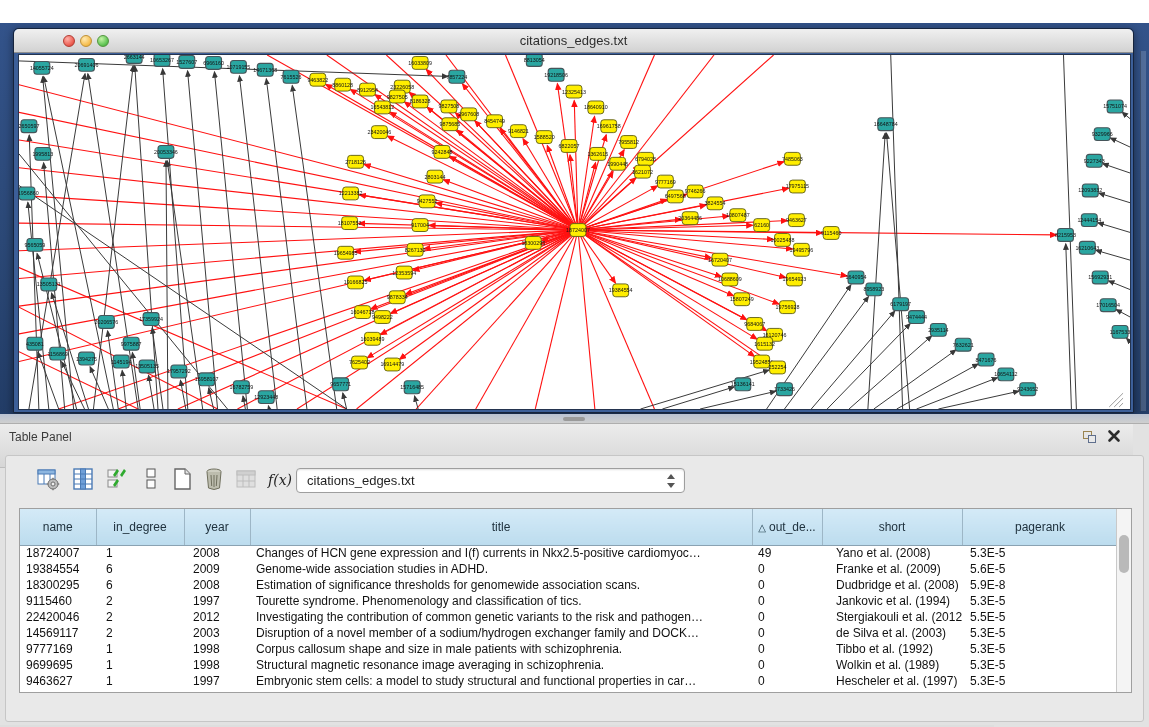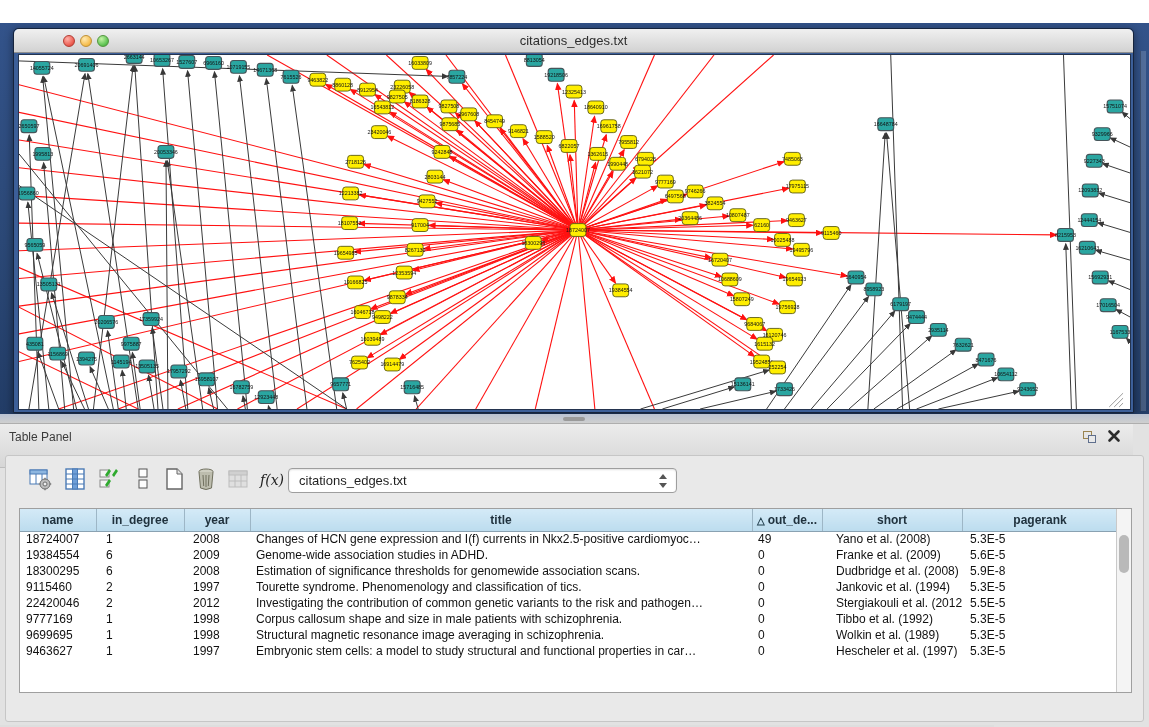--- a/index.html
+++ b/index.html
@@ -44,36 +44,36 @@
              background:linear-gradient(180deg,#ececec,#d6d6d6); border-bottom:1px solid #bdbdbd; }
   #panel-title { position:absolute; left:9px; top:6px; font-size:12px; color:#3b3b3b; }
   #float-icon { position:absolute; right:36px; top:7px; width:14px; height:13px; cursor:pointer; }
   #float-icon .sq1 { position:absolute; left:0; top:0; width:9px; height:8px; border:1.5px solid #9a8450; background:transparent;}
   #float-icon .sq2 { position:absolute; left:5px; top:4px; width:8px; height:8px; border:1.5px solid #5f6f8d; background:#e9e9e9;}
   #close-icon { position:absolute; right:12px; top:5px; width:14px; height:14px; cursor:pointer; }
   .content-well { position:absolute; top:31px; left:5px; width:1139px; height:267px;
              background:#e9e9e9; border:1px solid #c6c6c6; border-radius:3px; }
 
   
-  #toolbar { position:absolute; top:10px; left:8px; right:8px; height:32px; }
+  #toolbar { position:absolute; top:10px; left:16px; right:8px; height:32px; }
   .tb-btn { position:absolute; top:0; width:28px; height:28px; background:transparent; border:none; cursor:pointer; }
   #dd { position:absolute; left:274px; top:2px; width:389px; height:25px; background:#ffffff;
         border:1px solid #9e9e9e; border-radius:4px; box-shadow:inset 0 1px 2px rgba(0,0,0,.12); cursor:pointer;}
   #dd .val { position:absolute; left:10px; top:4px; font-size:13px; color:#1f1f1f; }
   #dd .steppers { position:absolute; right:8px; top:4px; width:9px; height:16px; }
   #dd .up   { position:absolute; top:1px; left:0; width:0; height:0; border-left:4.5px solid transparent; border-right:4.5px solid transparent; border-bottom:5px solid #555; }
   #dd .down { position:absolute; bottom:1px; left:0; width:0; height:0; border-left:4.5px solid transparent; border-right:4.5px solid transparent; border-top:5px solid #555; }
 
   
   #tablewrap { position:absolute; top:52px; left:13px; width:1113px; height:185px;
                background:#ffffff; border:1px solid #9f9f9f; }
   table { border-collapse:collapse; table-layout:fixed; width:1098px; }
-  th { height:22px; background:linear-gradient(180deg,#d4eaf7,#bcdcee);
+  th { height:36px; background:linear-gradient(180deg,#d4eaf7,#bcdcee);
        border-right:1px solid #9db6c6; border-bottom:1px solid #8aa2b2;
-       font-size:12px; font-weight:bold; color:#20323e; text-align:center; overflow:hidden; white-space:nowrap; cursor:pointer;}
+       font-size:12px; font-weight:normal; color:#20323e; text-align:center; overflow:hidden; white-space:nowrap; cursor:pointer;}
   th .sortg { font-size:10px; margin-right:3px; color:#23404f; }
   td { height:16px; font-size:12px; color:#111; white-space:nowrap; overflow:hidden; padding-left:6px; }
   td.c1 { padding-left:10px; } td.c2 { padding-left:9px; } td.c5 { padding-left:14px; } td.c6 { padding-left:8px; }
   #vscroll { position:absolute; top:0; right:0; width:15px; height:183px; background:#f4f4f4; border-left:1px solid #c9c9c9; }
   #vthumb  { position:absolute; top:26px; left:2px; width:10px; height:38px; background:#b9b9b9; border-radius:5px; }
 
   
   #tabs { position:absolute; top:273px; left:0; width:1149px; height:21px; text-align:center; }
   .seg { display:inline-block; height:21px; line-height:20px; font-size:12.5px; padding:0 14px;
          background:#fdfdfd; border:1px solid #9b9b9b; border-left:none; color:#222; cursor:pointer; }
@@ -688,20 +688,29 @@
               <tr>
                 <td class="c0">22420046</td>
                 <td class="c1">2</td>
                 <td class="c2">2012</td>
                 <td class="c3">Investigating the contribution of common genetic variants to the risk and pathogen…</td>
                 <td class="c4">0</td>
                 <td class="c5">Stergiakouli et al. (2012)</td>
                 <td class="c6">5.5E-5</td>
               </tr>
               <tr>
+                <td class="c0">14569117</td>
+                <td class="c1">2</td>
+                <td class="c2">2003</td>
+                <td class="c3">Disruption of a novel member of a sodium/hydrogen exchanger family and DOCK…</td>
+                <td class="c4">0</td>
+                <td class="c5">de Silva et al. (2003)</td>
+                <td class="c6">5.3E-5</td>
+              </tr>
+              <tr>
                 <td class="c0">9777169</td>
                 <td class="c1">1</td>
                 <td class="c2">1998</td>
                 <td class="c3">Corpus callosum shape and size in male patients with schizophrenia.</td>
                 <td class="c4">0</td>
                 <td class="c5">Tibbo et al. (1992)</td>
                 <td class="c6">5.3E-5</td>
               </tr>
               <tr>
                 <td class="c0">9699695</td>

